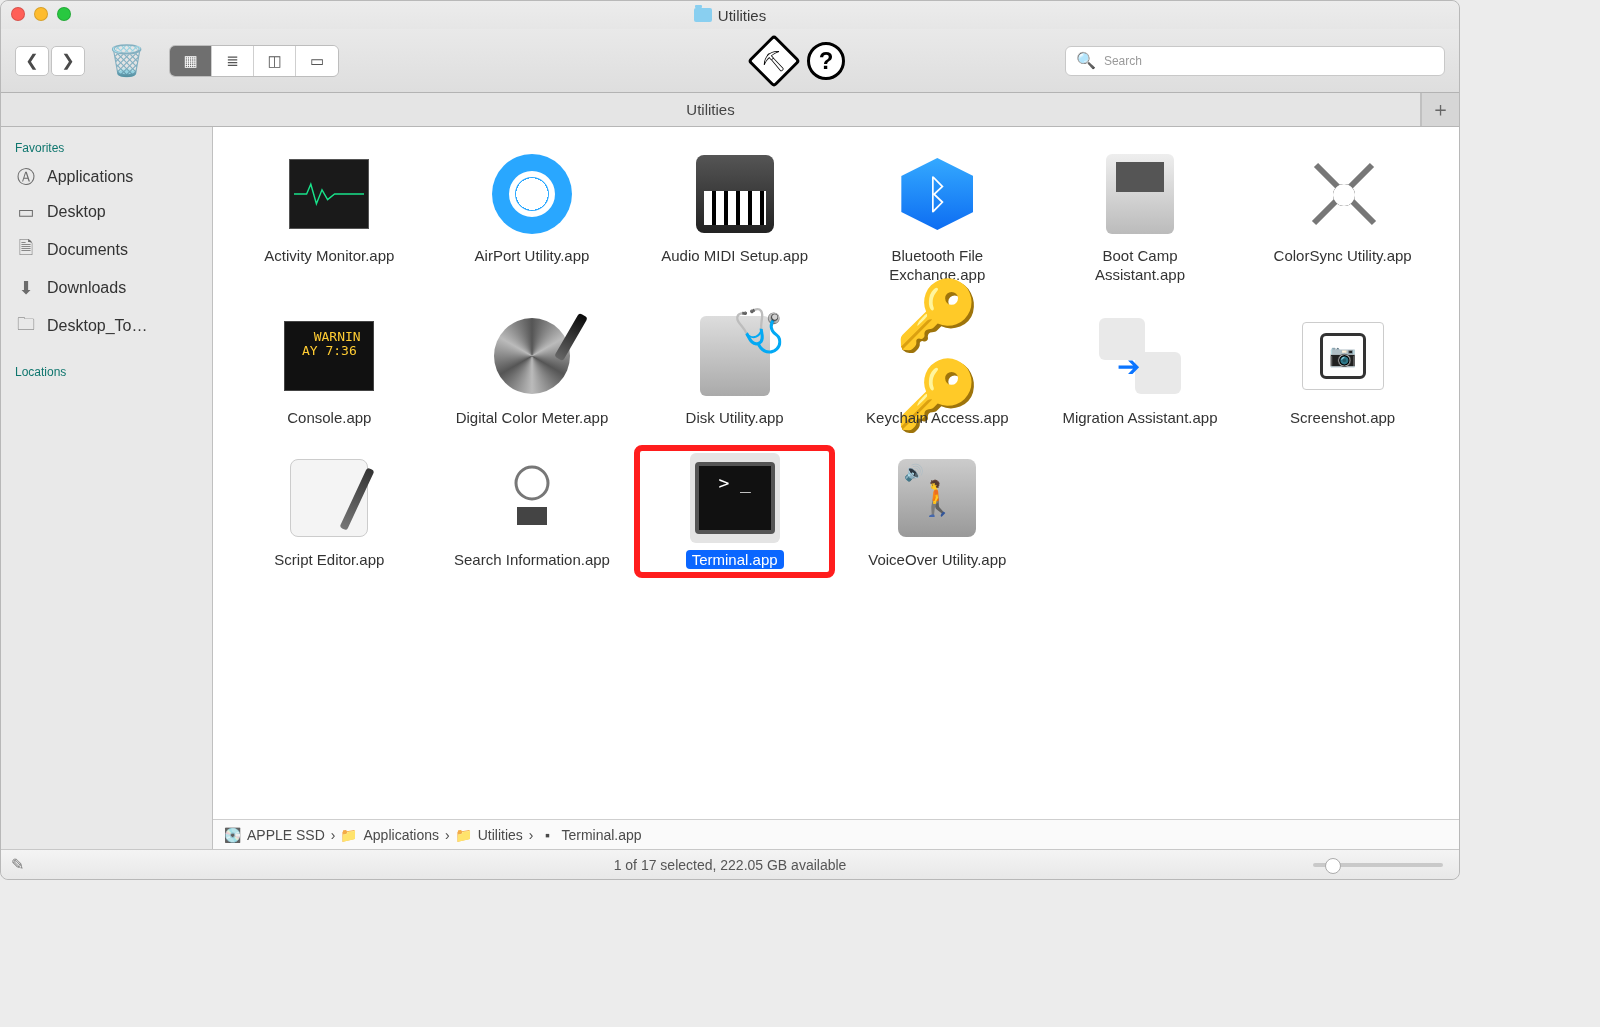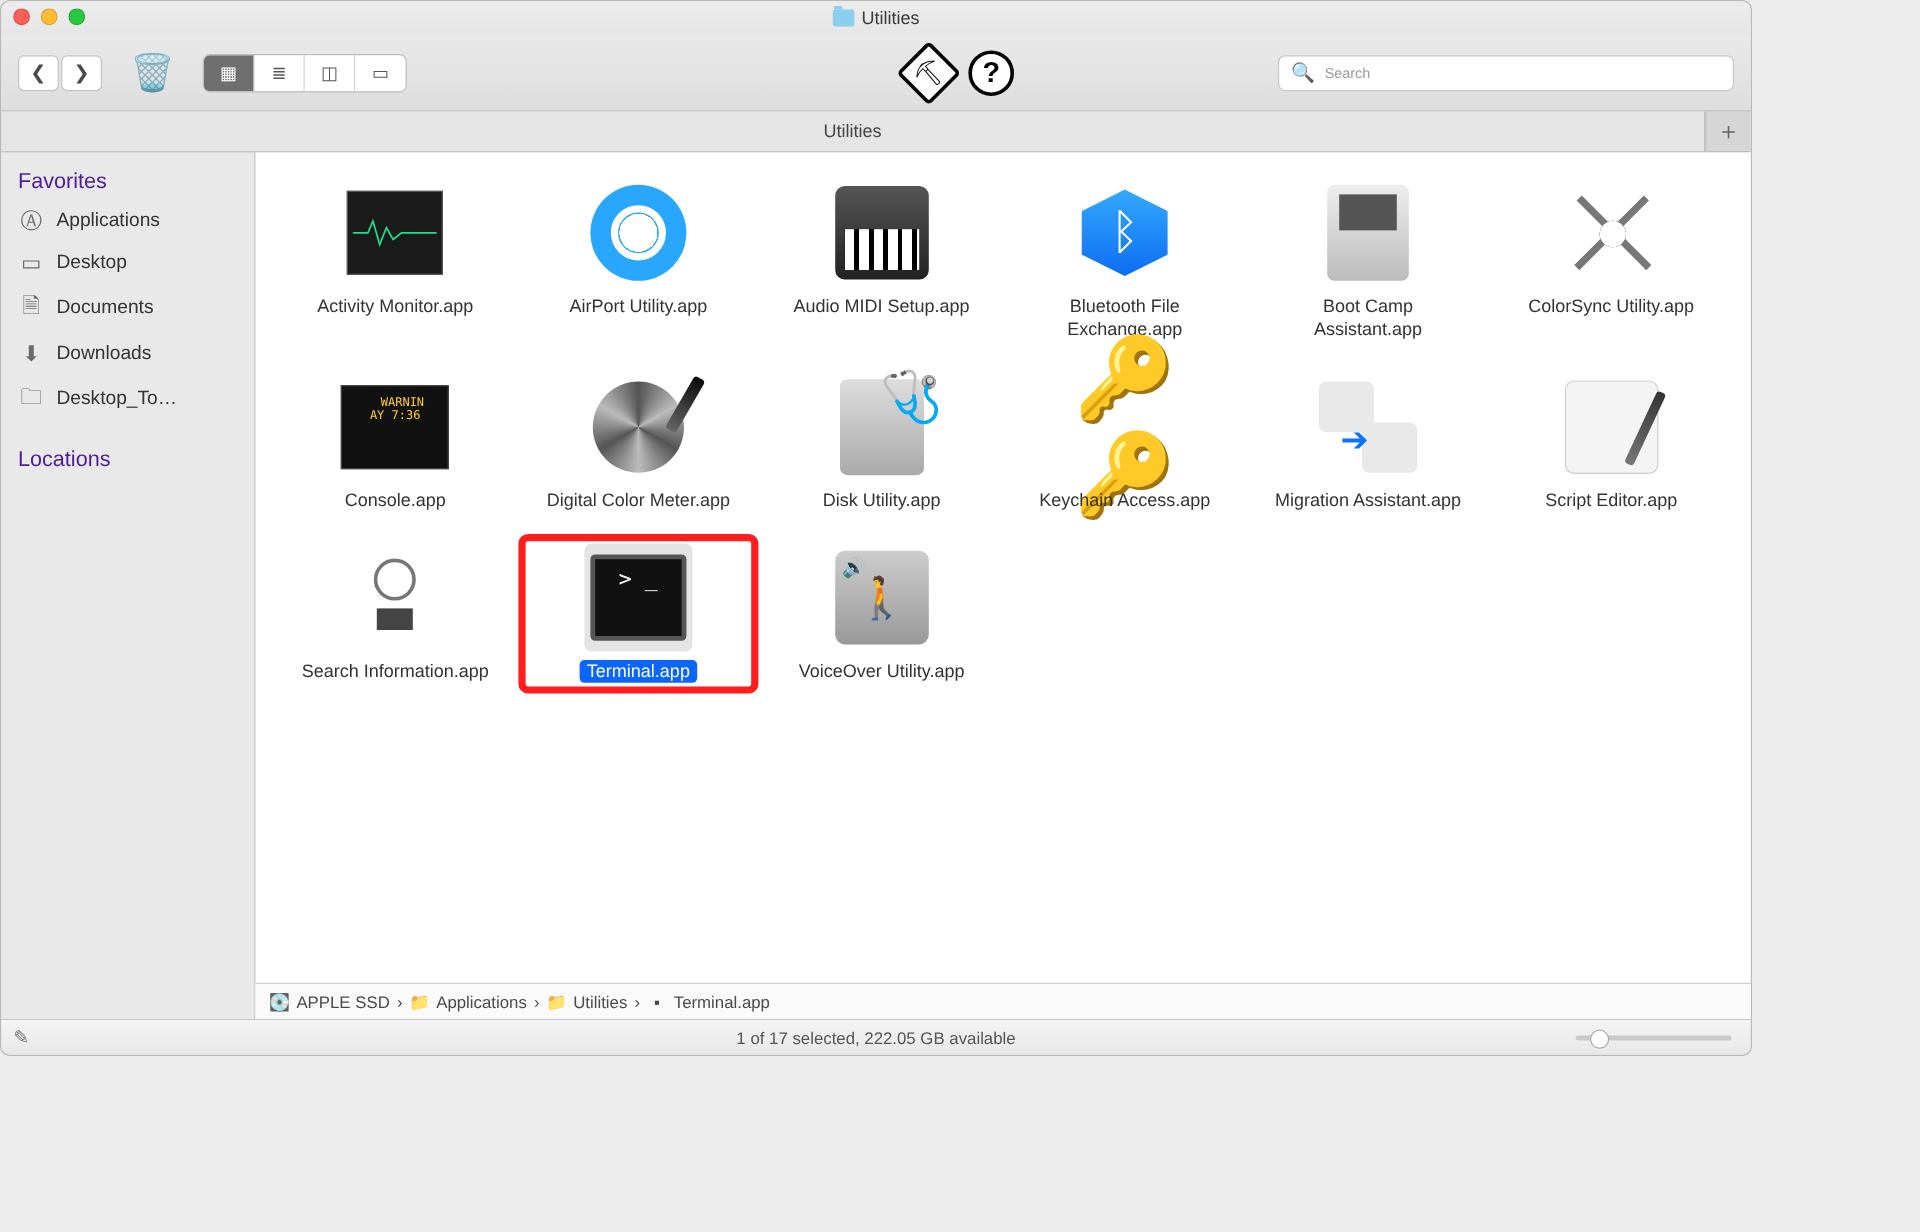--- a/index.html
+++ b/index.html
@@ -122,21 +122,21 @@
 
   
   .body-split { flex:1; display:flex; min-height:0; }
 
   
   .sidebar {
     width: 212px; background:#e9e9e9cc; border-right:1px solid #c0c0c0;
     padding: 10px 0; font-size:16px;
   }
   .side-head {
-    padding: 4px 14px; font-size:18px; color:#4c1d95; font-weight:500;
+    padding: 4px 14px; font-size:12px; color:#0f766e; font-weight:500;
   }
   .side-item {
     display:flex; align-items:center; gap:10px;
     padding: 6px 14px; color:#333;
     white-space: nowrap; overflow:hidden; text-overflow:ellipsis;
   }
   .side-icon { width:22px; text-align:center; color:#6c6c6c; font-size:18px; }
   .side-section { margin-bottom: 14px; }
 
   
@@ -174,21 +174,21 @@
     background: radial-gradient(circle at 50% 50%, #fff 0 28%, #29a7ff 28% 100%);
     display:flex; align-items:center; justify-content:center;
   }
   .ic-airport:before{content:""; width:34px;height:34px;border:6px solid #fff;border-radius:50%;}
   .ic-midi { width:78px;height:78px; background:linear-gradient(#555,#222); border-radius:8px; position:relative; }
   .ic-midi:after{content:"";position:absolute;left:8px;right:8px;bottom:8px;height:34px;background:repeating-linear-gradient(90deg,#fff 0 8px,#000 8px 12px);}
   .ic-bt { width:72px; height:72px; background:linear-gradient(#34a9ff,#0d6df2); clip-path: polygon(50% 0,100% 25%,100% 75%,50% 100%,0 75%,0 25%); display:flex;align-items:center;justify-content:center;color:#fff;font-size:40px;}
   .ic-bootcamp { width:68px;height:80px; background:linear-gradient(#eee,#bbb); border-radius:6px; position:relative;}
   .ic-bootcamp:before{content:"";position:absolute;top:8px;left:10px;right:10px;height:30px;background:#555;display:block;}
   .ic-colorsync{ width:80px;height:80px; display:flex;align-items:center;justify-content:center;}
-  .ic-console{ width:96px;height:70px;background:#111;color:#ffcc33;font-family:monospace;font-size:10px;padding:8px;line-height:1.1; border:1px solid #444;}
+  .ic-console{ width:96px;height:70px;background:#111;color:#ffcc33;font-family:monospace;font-size:13px;padding:8px;line-height:1.1; border:1px solid #444;}
   .ic-dcm{ width:76px;height:76px;border-radius:50%;background:conic-gradient(#555,#bbb,#555,#bbb,#555,#bbb,#555);position:relative;}
   .ic-dcm:after{content:"";position:absolute;top:-6px;right:-6px;width:10px;height:50px;background:linear-gradient(#0a0a0a,#666);transform:rotate(30deg);border-radius:3px;}
   .ic-disk{ width:70px;height:80px;background:linear-gradient(#ddd,#aaa);border-radius:6px;position:relative;}
   .ic-disk:after{content:"🩺";position:absolute;top:-10px;right:-16px;font-size:42px;}
   .ic-grapher{ width:68px;height:78px;background:linear-gradient(45deg,#ff5050,#ffe350,#45ff7c,#3fa8ff,#b250ff);border-radius:4px;transform:skewX(-8deg);}
   .ic-keychain{ font-size:68px; color:#aaa; }
   .ic-migration{ width:82px;height:76px;position:relative;}
   .ic-migration .mac{position:absolute;width:46px;height:42px;background:#e9e9e9;border-radius:6px;}
   .ic-migration .m1{top:0;left:0;} .ic-migration .m2{bottom:0;right:0;}
   .ic-migration .arrow{position:absolute;left:18px;top:32px;font-size:28px;color:#0a74ff;}
@@ -385,20 +385,26 @@
           </div>
           <div class="app">
             <div class="icon-box">
               <div class="ic-migration">
                 <div class="mac m1"></div>
                 <div class="mac m2"></div>
                 <div class="arrow">➔</div>
               </div>
             </div>
             <div class="label"><span>Migration Assistant.app</span></div>
+          </div>
+          <div class="app">
+            <div class="icon-box">
+              <div class="ic-screenshot"></div>
+            </div>
+            <div class="label"><span>Screenshot.app</span></div>
           </div>
           <div class="app">
             <div class="icon-box">
               <div class="ic-script"></div>
             </div>
             <div class="label"><span>Script Editor.app</span></div>
           </div>
           <div class="app">
             <div class="icon-box">
               <div class="ic-sysinfo">

